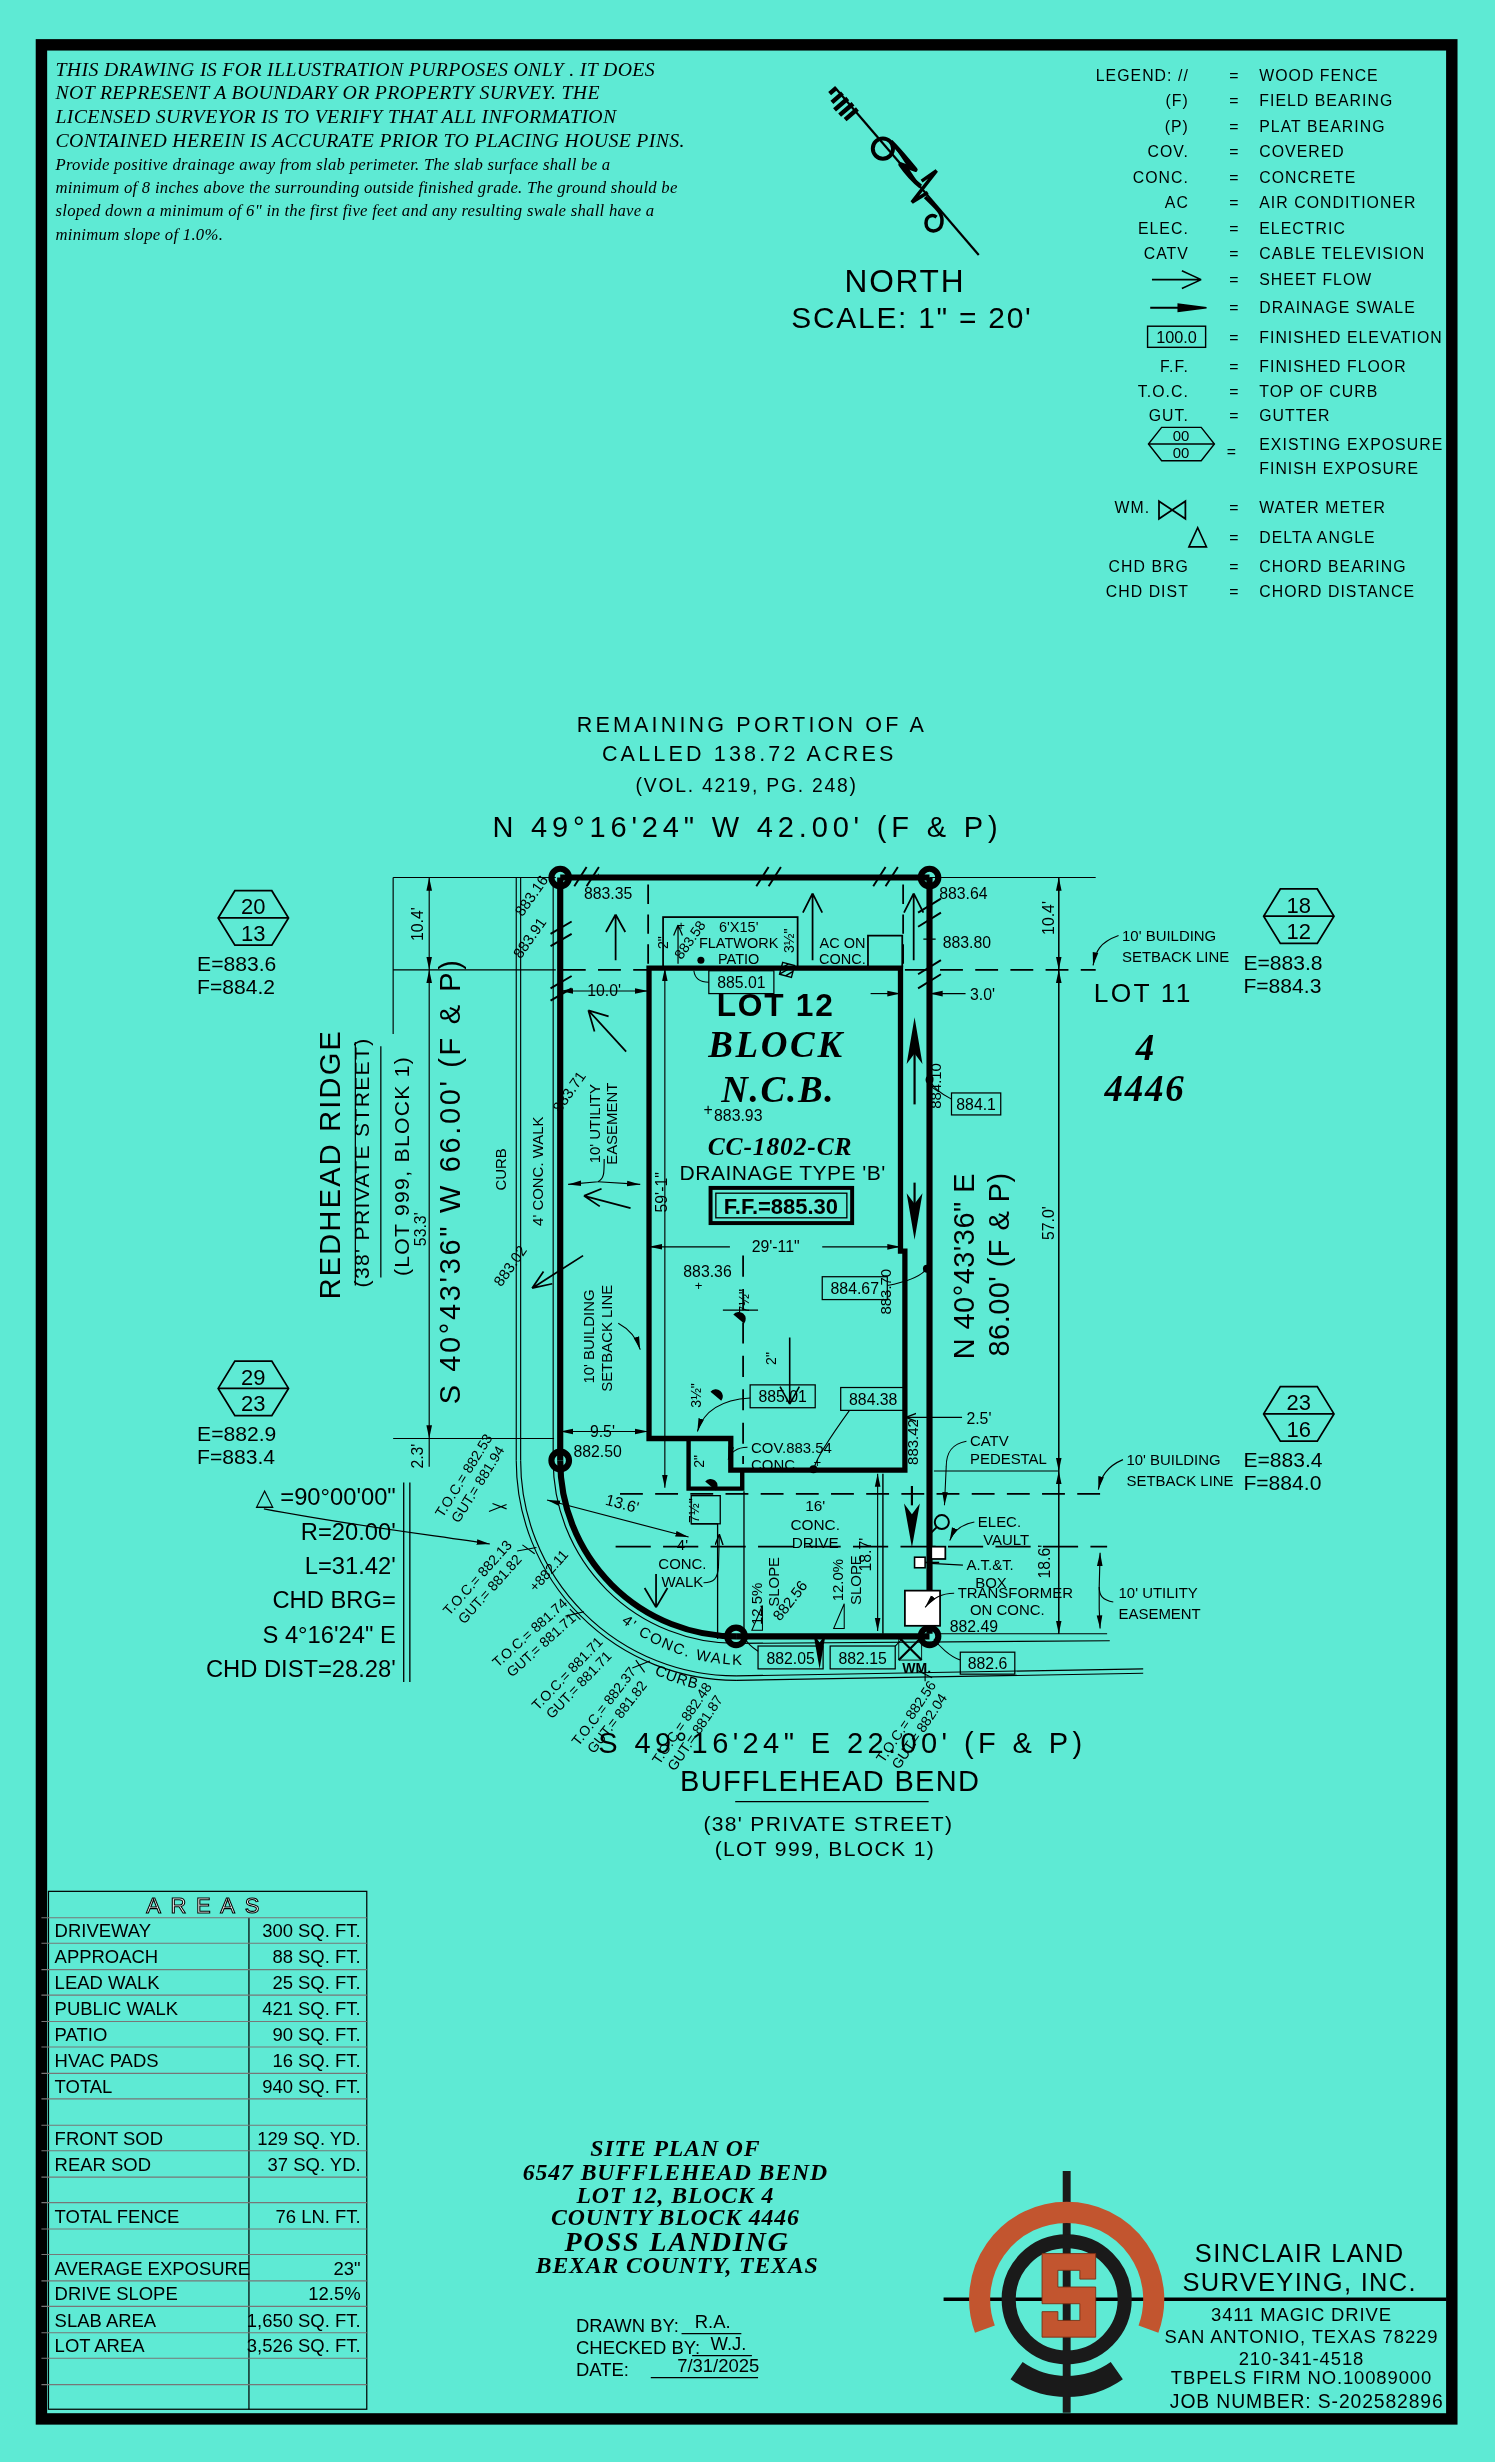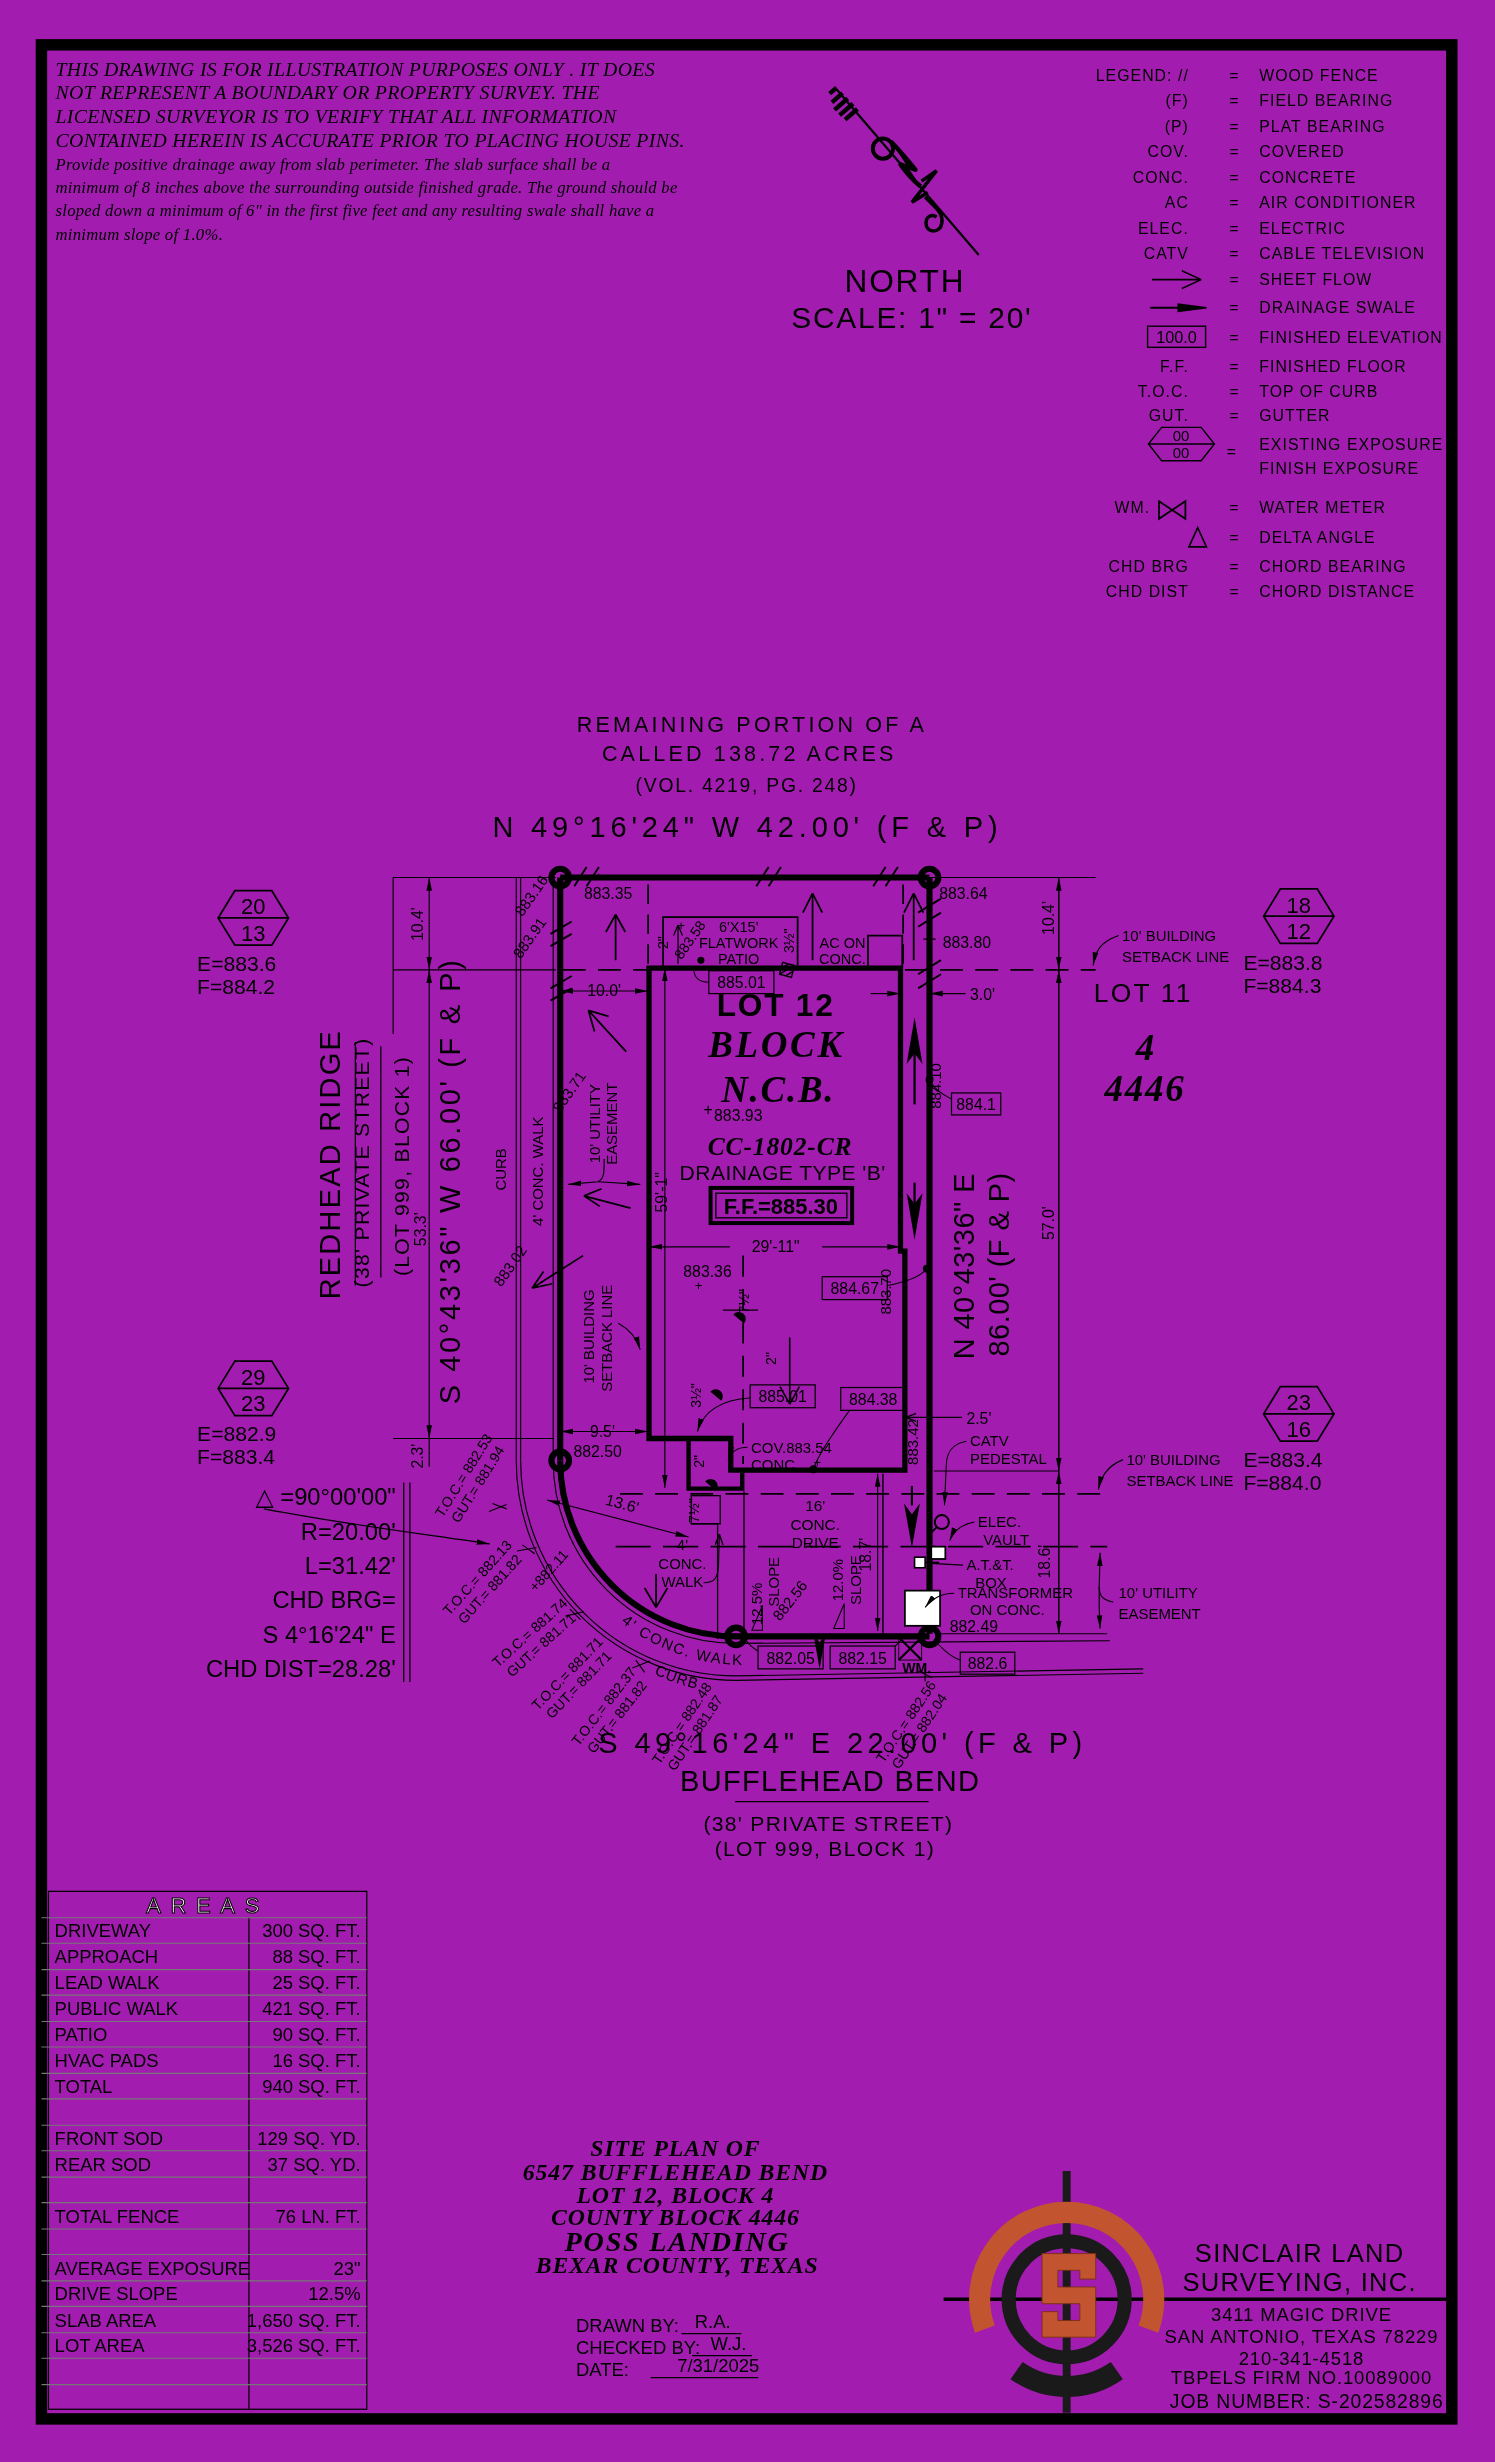--- a/index.html
+++ b/index.html
@@ -1,16 +1,16 @@
 <!DOCTYPE html>
 <html style="font-size:14px"><head>
 <meta charset="utf-8">
 <style>
   html,body{margin:0;padding:0;background:#ffffff;}
-  #page{position:relative;width:1495px;height:2462px;background:#a21caf;font-family:"Liberation Sans",sans-serif;}
+  #page{position:relative;width:1495px;height:2462px;background:#5eead4;font-family:"Liberation Sans",sans-serif;}
   svg{font-family:"Liberation Sans",sans-serif;} svg text{fill:#000;}
   .leg{font-size:18px;letter-spacing:1.2px;}
   .ser{font-family:"Liberation Serif",serif !important;font-style:italic;font-weight:bold;}
 </style>
 </head>
 <body>
 <div id="page">
 <svg width="1495" height="2462" viewBox="0 0 1700 2800" xmlns="http://www.w3.org/2000/svg" xml:space="preserve">
 <defs>
 <marker id="ao" markerWidth="14" markerHeight="12" refX="12" refY="5" orient="auto-start-reverse" markerUnits="userSpaceOnUse">

